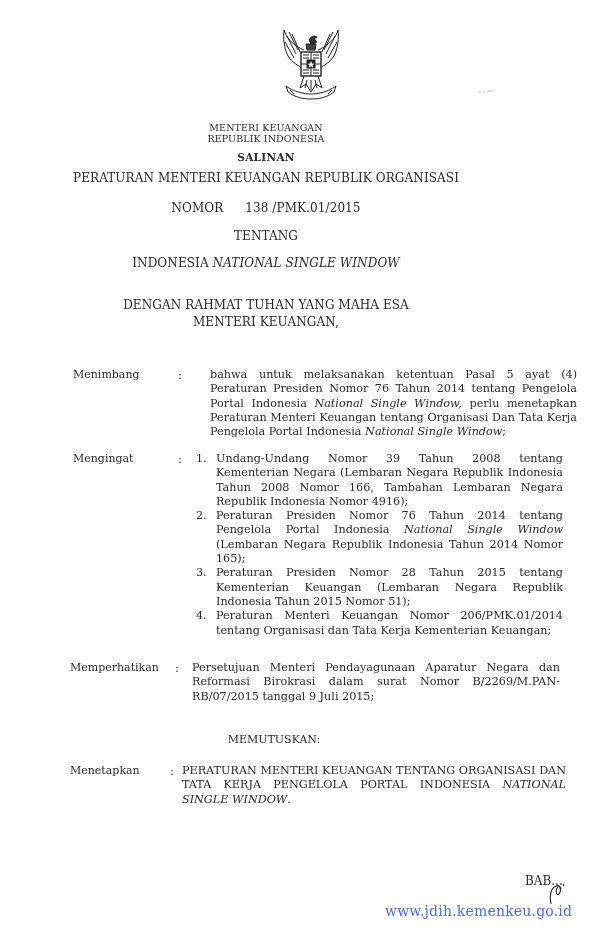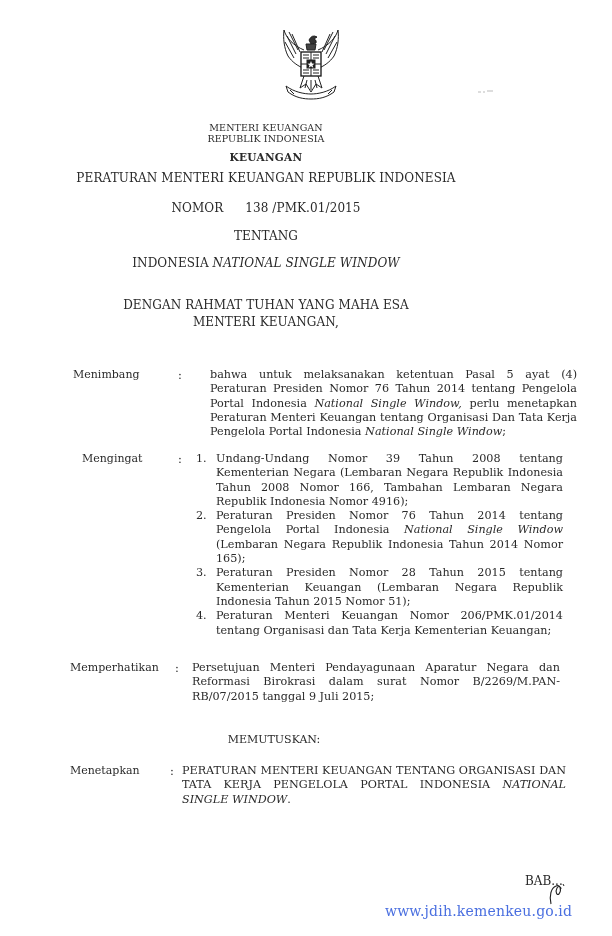--- a/index.html
+++ b/index.html
@@ -60,23 +60,23 @@
 </svg>
 
 <div class="abs mark">
   <svg width="18" height="6" viewBox="0 0 18 6">
       <path d="M0 4 h3 M5 4 h2 M9 3 h6" stroke="#bbb" stroke-width="1"></path>
     </svg>
 </div>
 
 <div class="center hdr-small" style="top:122px;">MENTERI KEUANGAN</div>
 <div class="center hdr-small" style="top:133px;">REPUBLIK INDONESIA</div>
-<div class="center salinan" style="top:151px;">KEUANGAN</div>
+<div class="center salinan" style="top:151px;">SALINAN</div>
 
-<div class="center title" style="top:171px;">PERATURAN MENTERI KEUANGAN REPUBLIK INDONESIA</div>
+<div class="center title" style="top:171px;">PERATURAN MENTERI KEUANGAN REPUBLIK ORGANISASI</div>
 
 <div class="center title" style="top:201px;">
   <span>NOMOR</span>
   <span style="display:inline-block;width:14px;"></span>
   <span>138 /PMK.01/2015</span>
 </div>
 
 <div class="center title" style="top:229px;">TENTANG</div>
 
 <div class="center title" style="top:256px; line-height:14px;">
@@ -85,21 +85,21 @@
 
 <div class="center title" style="top:298px;">DENGAN RAHMAT TUHAN YANG MAHA ESA</div>
 <div class="center title" style="top:315px;">MENTERI KEUANGAN,</div>
 
 <div class="abs lbl" style="left:73px; top:368px;">Menimbang</div>
 <div class="abs colon" style="left:178px; top:368px;">:</div>
 <div class="abs para" style="left:210px; top:368px; width:367px;">
   <span>bahwa untuk melaksanakan ketentuan Pasal 5 ayat (4) Peraturan Presiden Nomor 76 Tahun 2014 tentang Pengelola Portal Indonesia </span><i>National Single Window,</i><span> perlu menetapkan Peraturan Menteri Keuangan tentang Organisasi Dan Tata Kerja Pengelola Portal Indonesia </span><i>National Single Window</i><span>;</span>
 </div>
 
-<div class="abs lbl" style="left:73px; top:452px;margin-left:9px;">Mengingat</div>
+<div class="abs lbl" style="left:73px; top:452px;">Mengingat</div>
 <div class="abs colon" style="left:178px; top:452px;">:</div>
 <ol class="abs items" style="left:196px; top:452px; width:367px;">
   <li>
     <span class="num">1.</span>
     <span>Undang-Undang Nomor 39 Tahun 2008 tentang Kementerian Negara (Lembaran Negara Republik Indonesia Tahun 2008 Nomor 166, Tambahan Lembaran Negara Republik Indonesia Nomor 4916);</span>
   </li>
   <li>
     <span class="num">2.</span>
     <span>Peraturan Presiden Nomor 76 Tahun 2014 tentang Pengelola Portal Indonesia </span><i>National Single Window</i><span> (Lembaran Negara Republik Indonesia Tahun 2014 Nomor 165);</span>
   </li>

